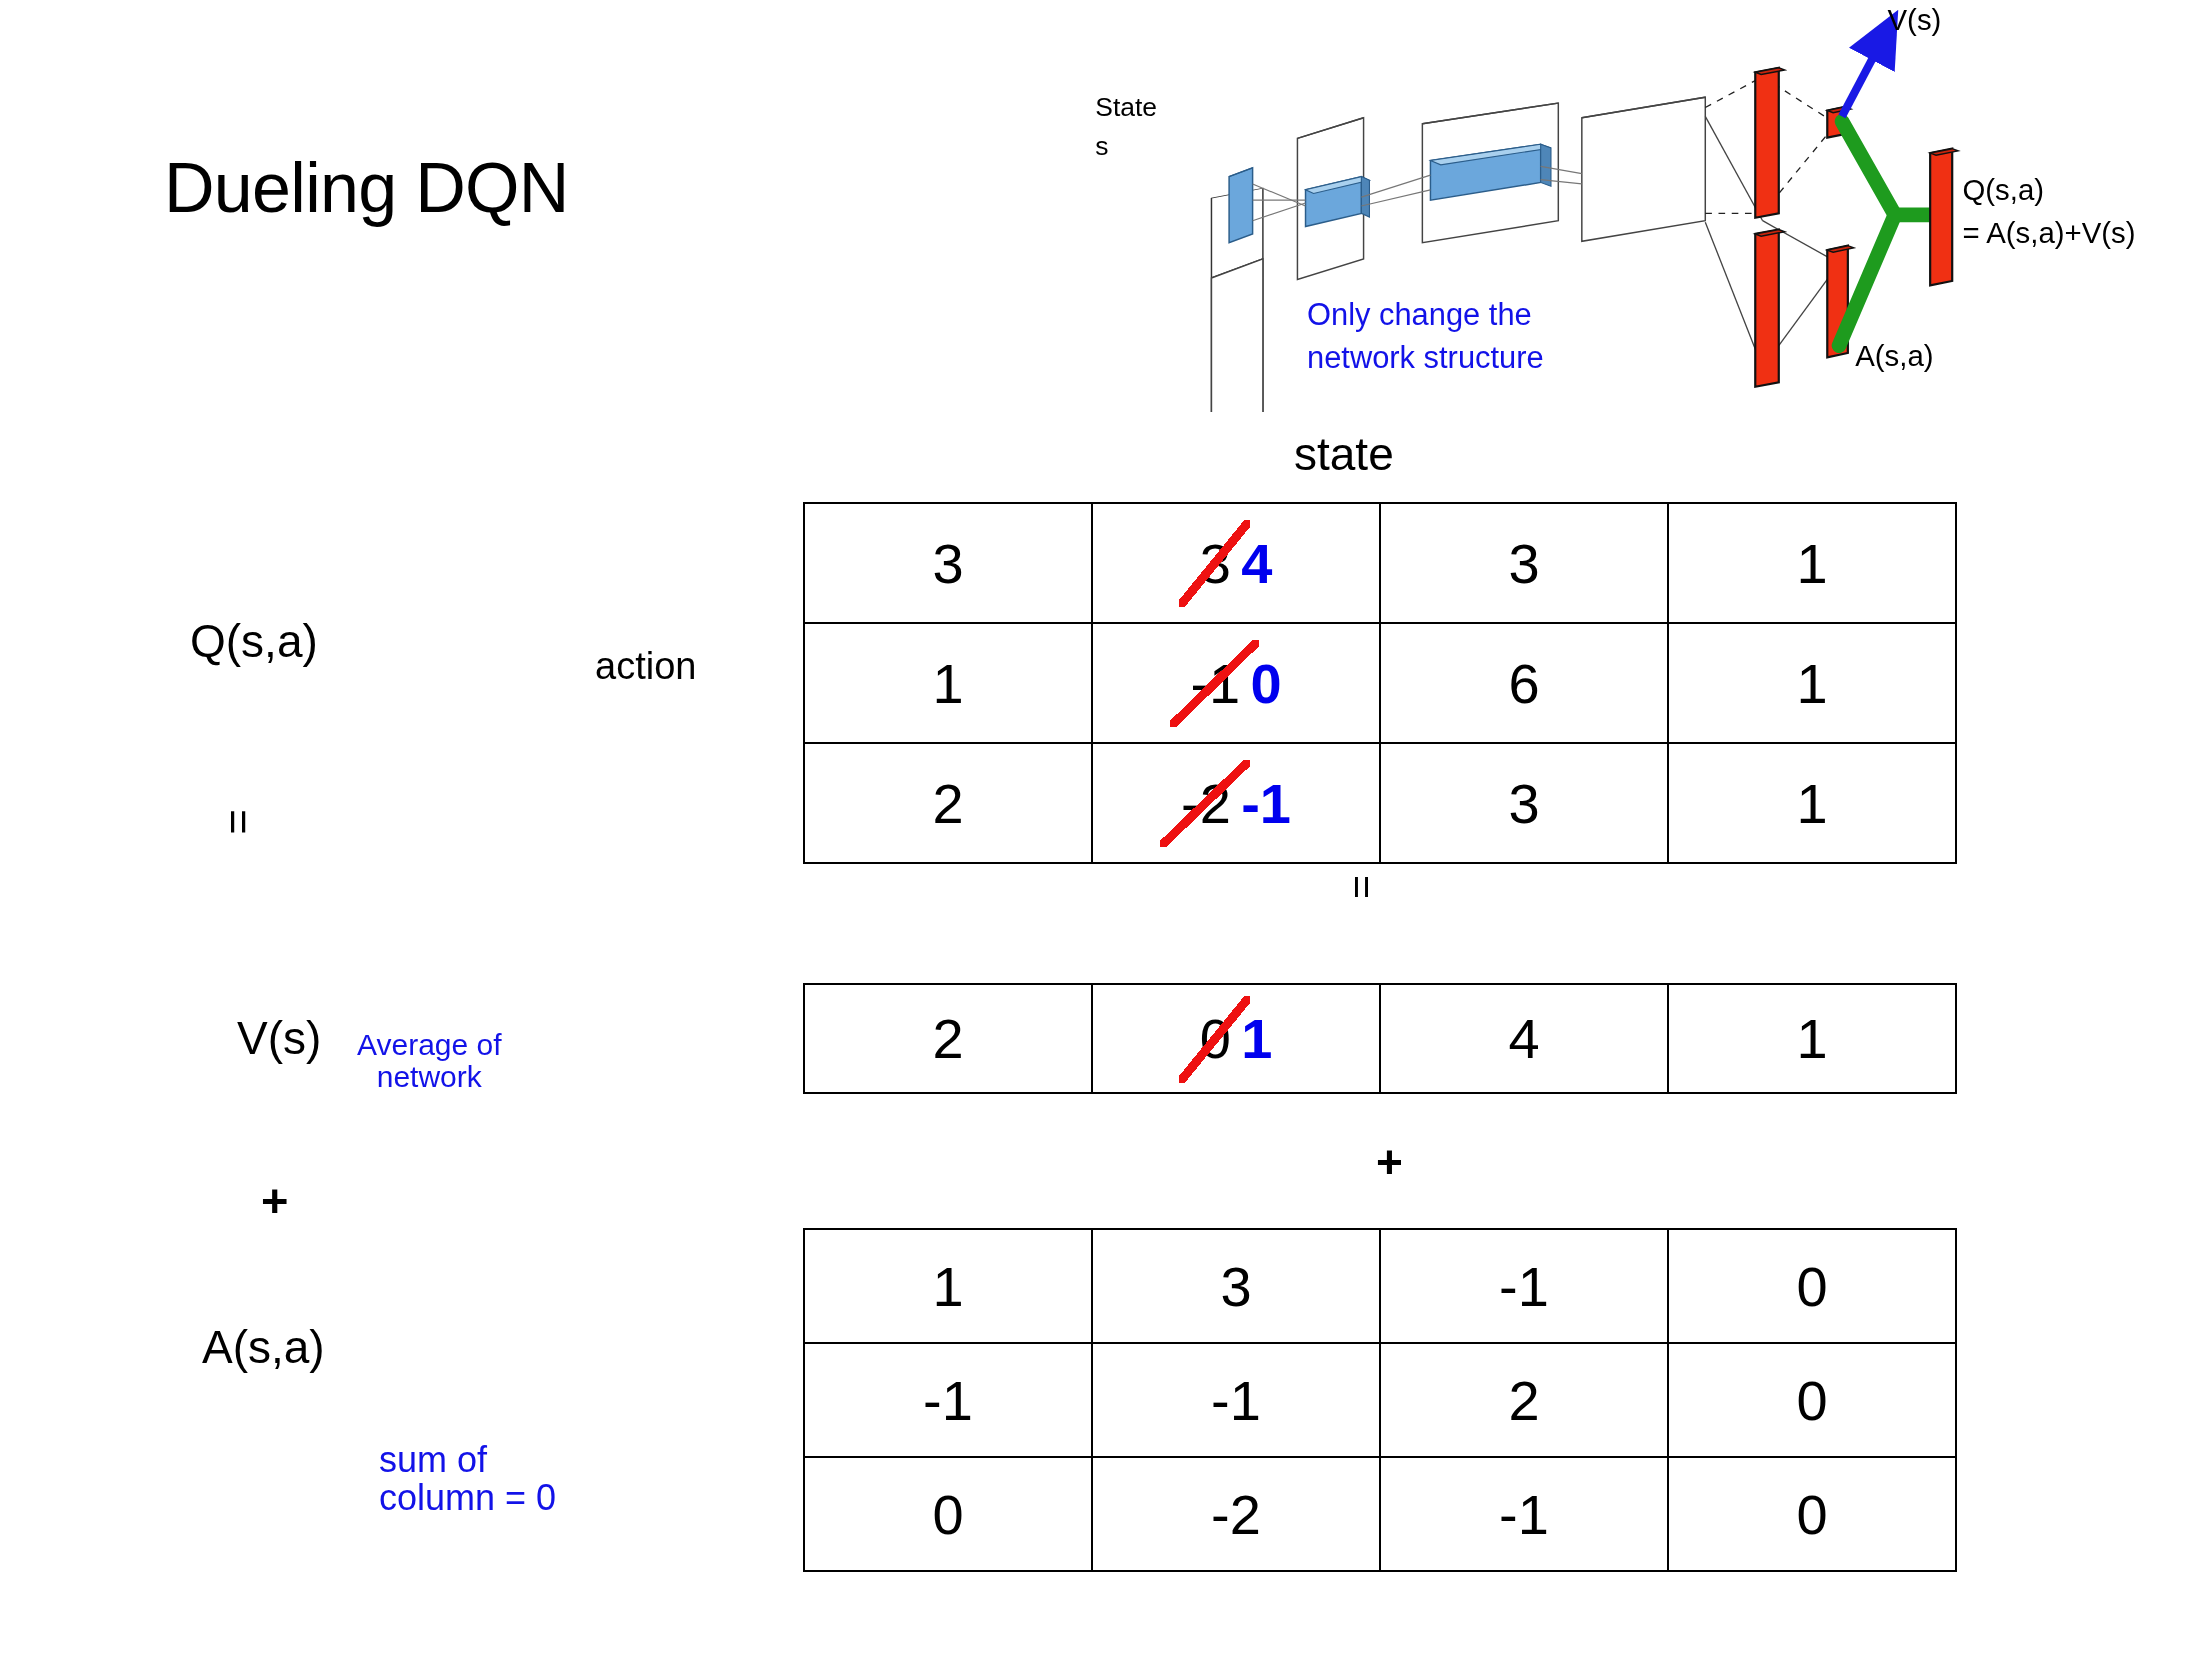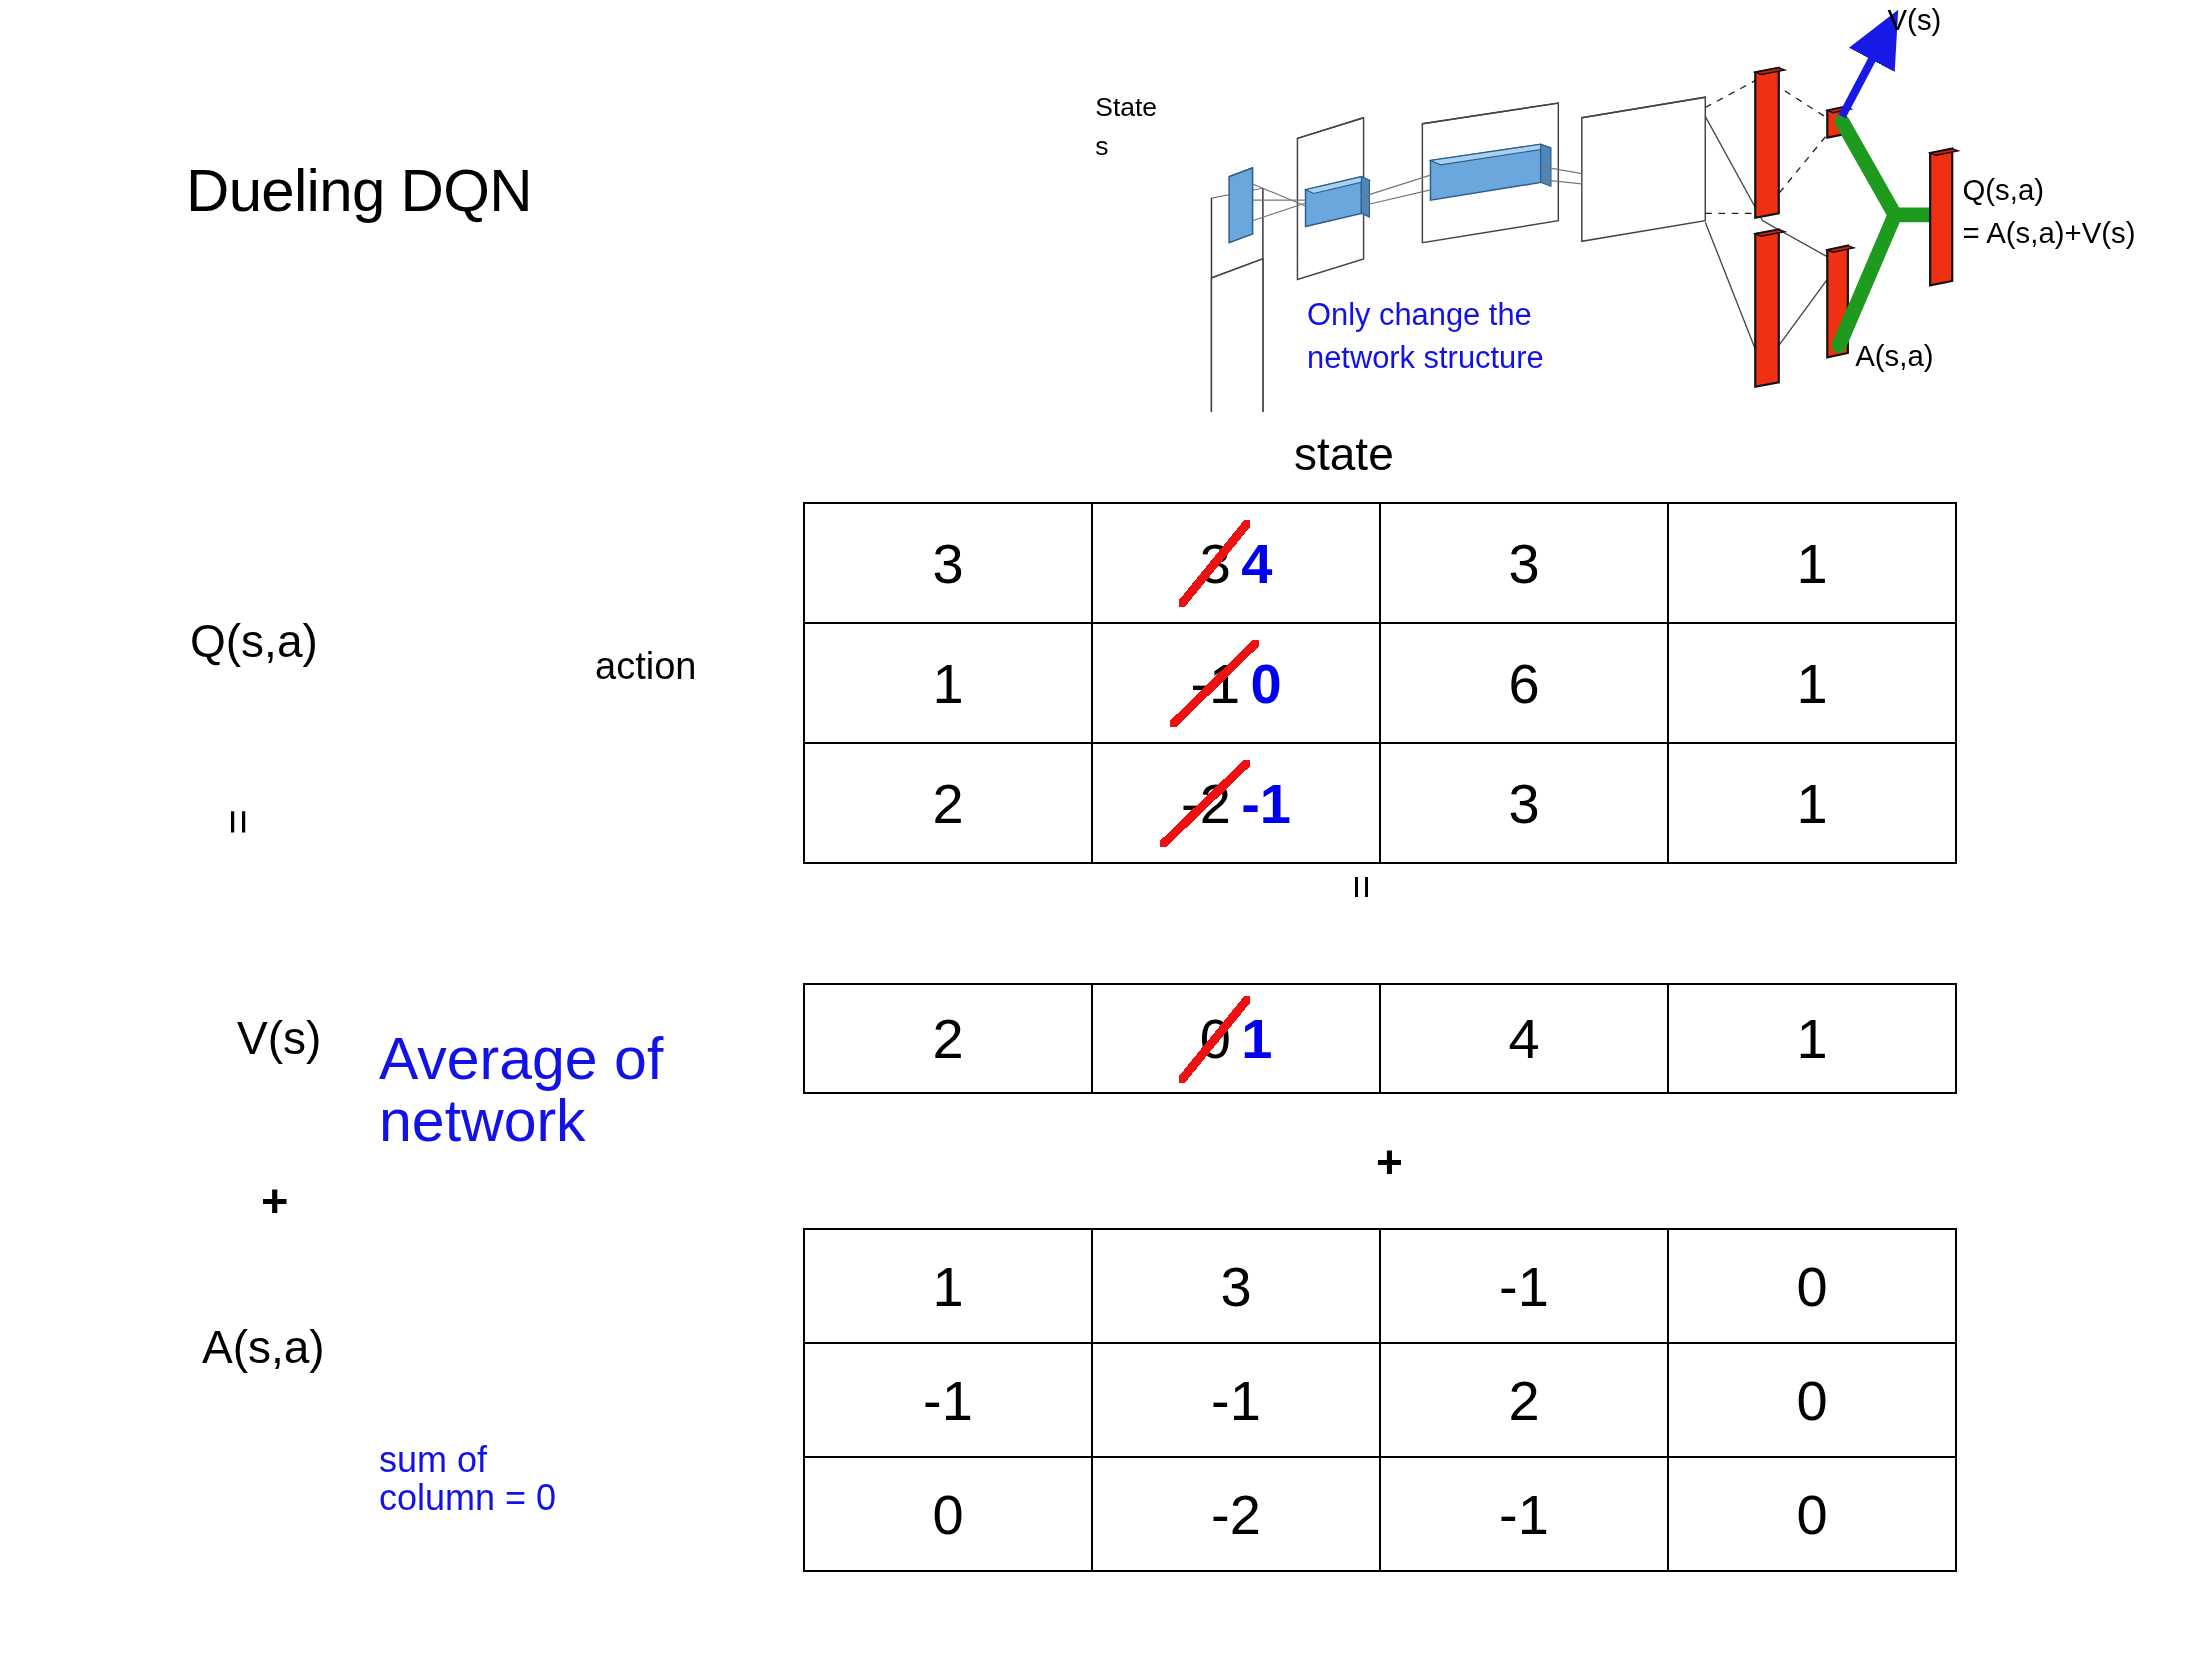--- a/index.html
+++ b/index.html
@@ -3,40 +3,40 @@
 <meta charset="utf-8">
 <style>
   html,body{margin:0;padding:0;background:#ffffff;}
   body{width:2205px;height:1654px;position:relative;overflow:hidden;
        font-family:"Liberation Sans", sans-serif;color:#000;}
 
   .abs{position:absolute;}
 
   
   #slide-title{
-    left:186px; top:153px; width:735px;
-    font-size:60px; font-weight:400; line-height:1.0;
-    letter-spacing:-0.7px; white-space:nowrap;margin-top:8px;
+    left:164px; top:153px; width:735px;
+    font-size:70px; font-weight:400; line-height:1.0;
+    letter-spacing:-0.7px; white-space:nowrap;
   }
 
   
   #network-diagram{ left:1088px; top:0px; width:1117px; height:412px; }
   #network-diagram svg{display:block;}
 
   
   .lbl{ white-space:nowrap; line-height:1.05; }
   .blue{ color:#1212E8; }
 
   #state-label{ left:1294px; top:430px; font-size:46px; }
   #qsa-label{   left:190px;  top:617px; font-size:46px; }
   #action-label{left:595px;  top:647px; font-size:38px; }
   #eq1-label{   left:261px;  top:809px; font-size:44px;
                 transform:rotate(90deg); transform-origin:left top; }
   #vs-label{    left:237px;  top:1014px; font-size:46px; }
-  #avg-label{   left:379px;  top:1029px; font-size:59px; }
+  #avg-label{   left:357px;  top:1029px; font-size:30px;text-align:center; }
   #plus1-label{ left:261px;  top:1176px; font-size:47px; font-weight:600; }
   #asa-label{   left:202px;  top:1323px; font-size:46px; }
   #sum-label{   left:379px;  top:1441px; font-size:36px; }
 
   #eq2-label{ left:1383px; top:875px; font-size:41px;
               transform:rotate(90deg); transform-origin:left top; }
   #plus2-label{ left:1376px; top:1138px; font-size:46px; font-weight:600; }
 
   
   .grid{ position:absolute; border-collapse:collapse; table-layout:fixed; }

